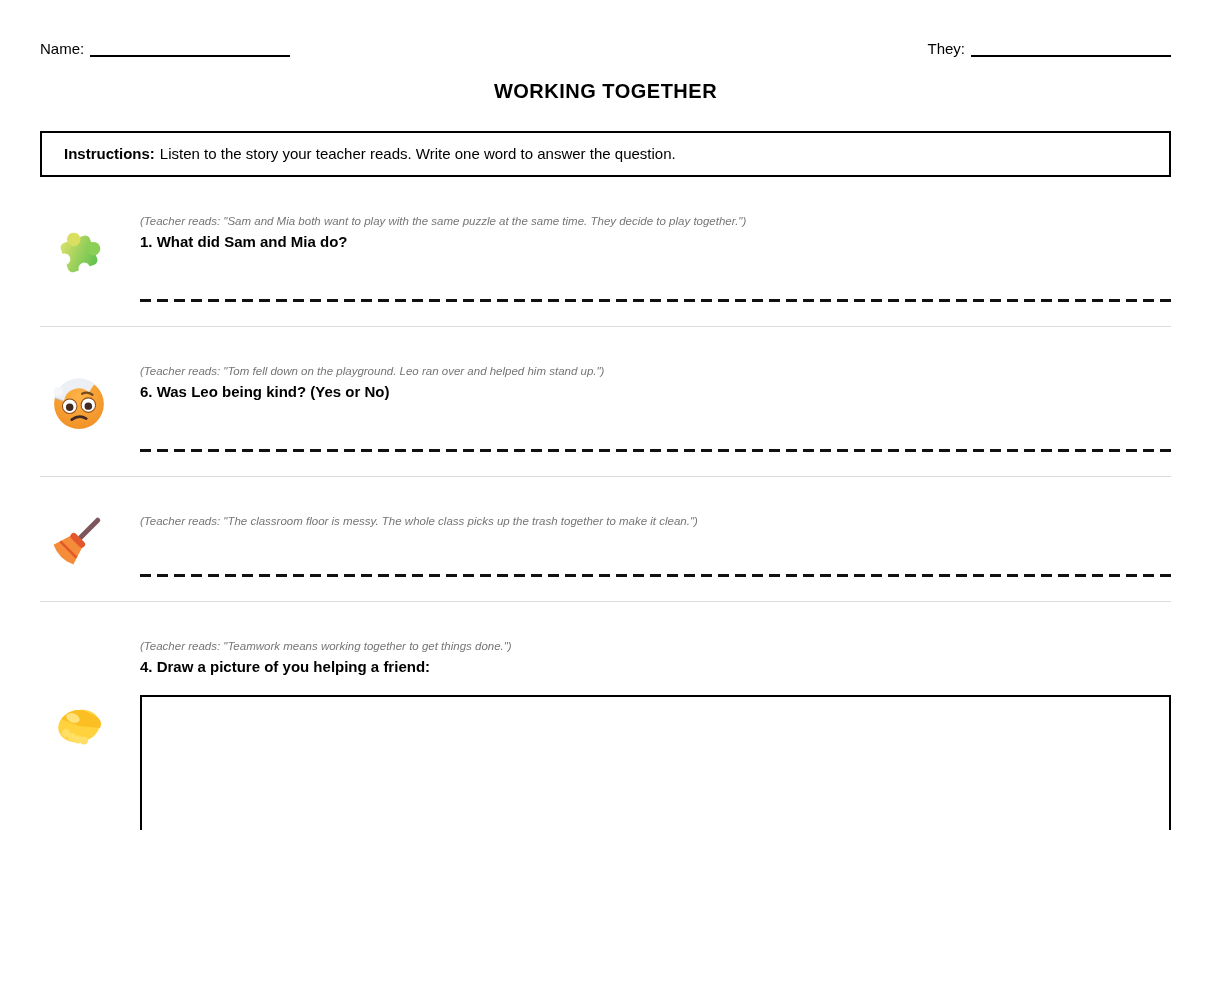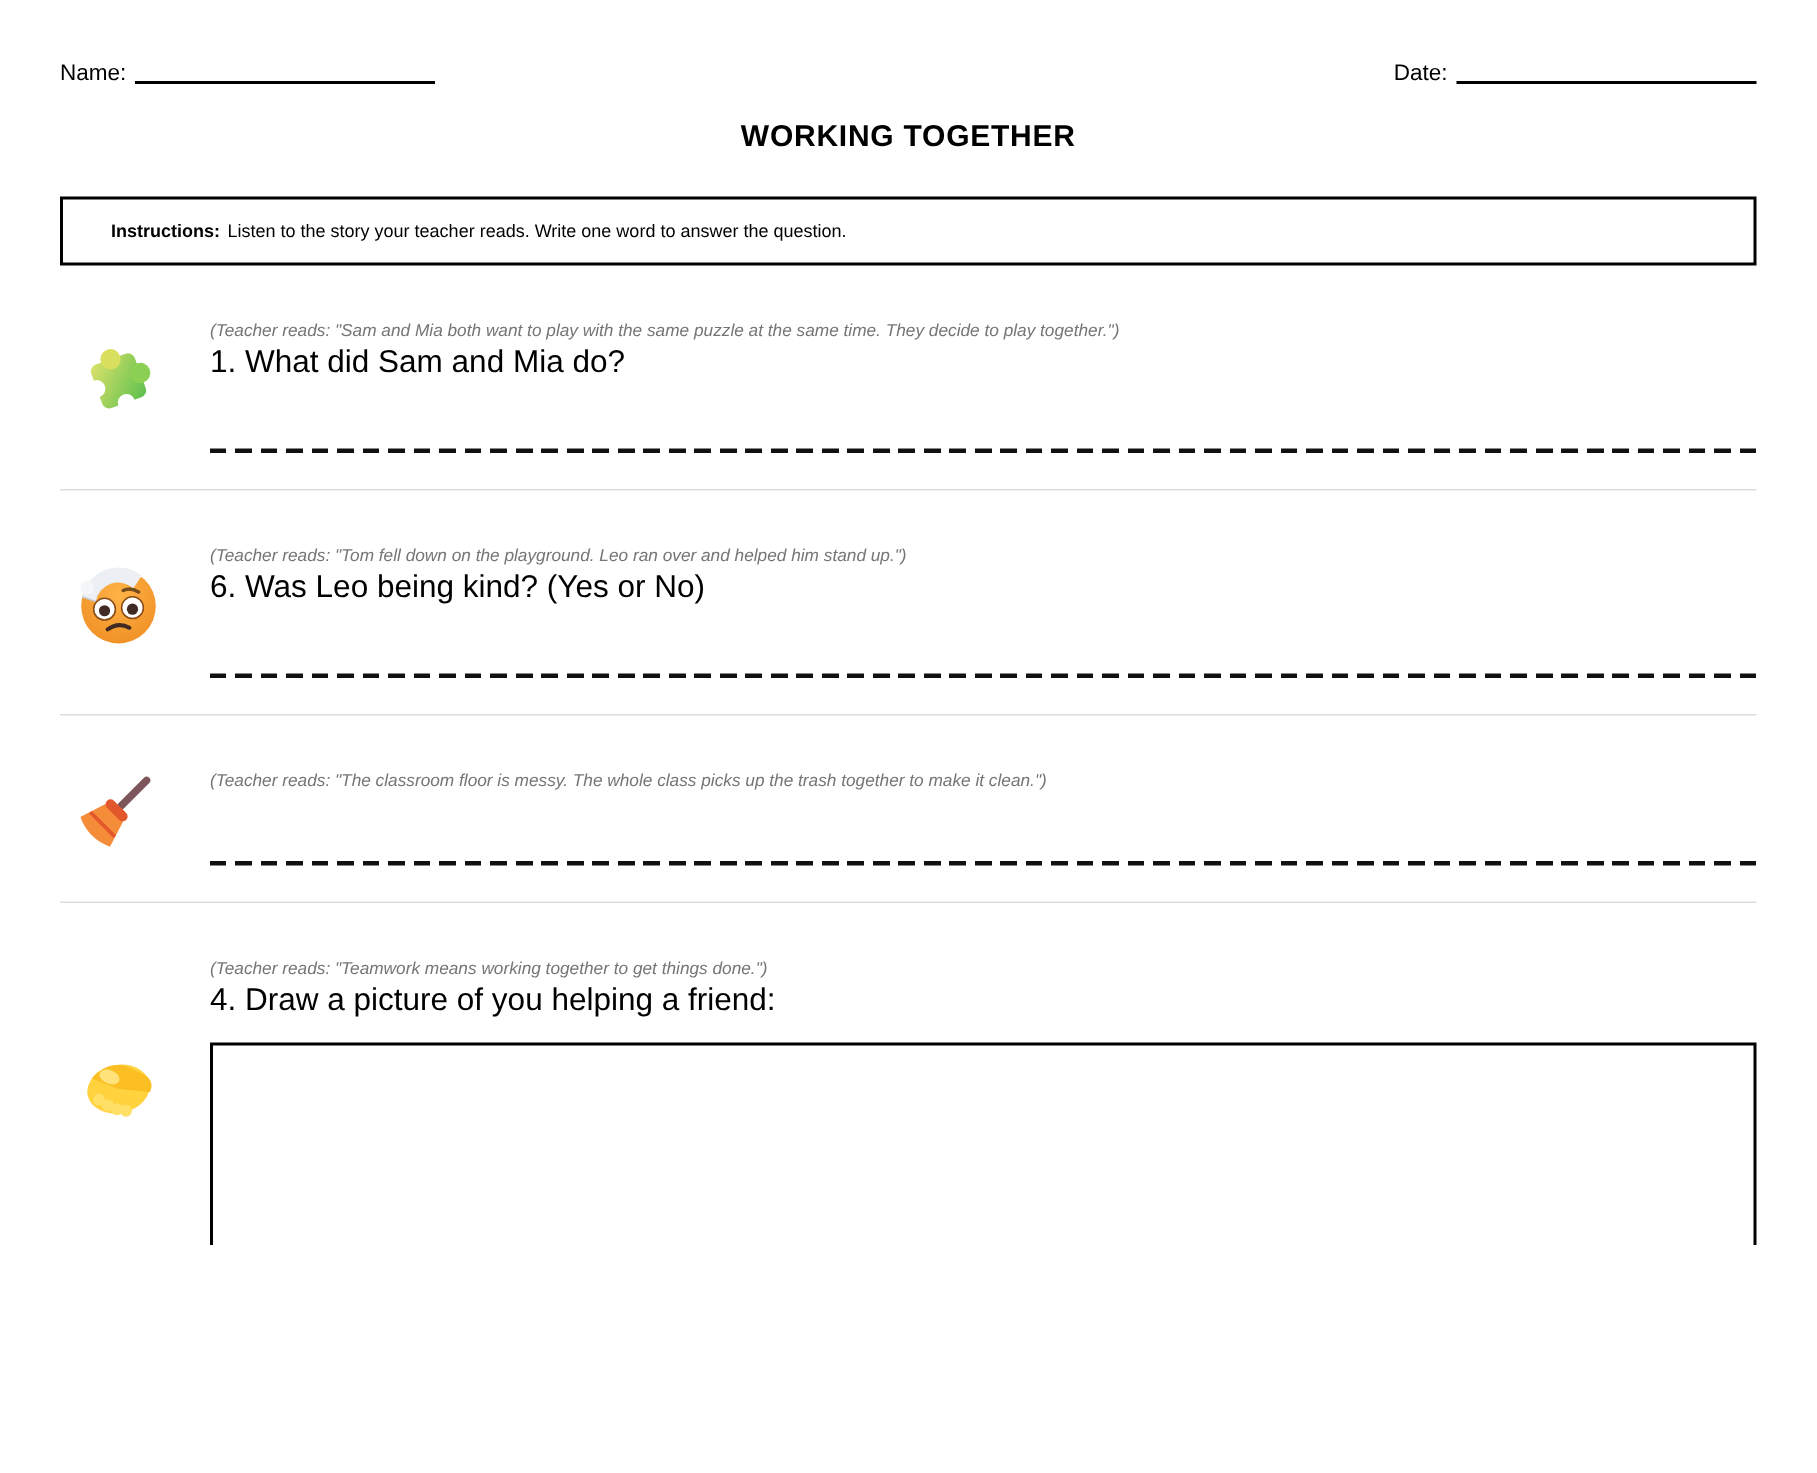--- a/index.html
+++ b/index.html
@@ -6,47 +6,47 @@
   html, body { background: #ffffff; }
   body { font-family: "Liberation Sans", sans-serif; color: #000; }
   .page { width: 1211px; height: 830px; background: #fff; position: relative; overflow: hidden; }
 
   .top-row { display: flex; justify-content: space-between; padding: 40px 40px 0 40px; font-size: 15px; }
   .field { white-space: nowrap; }
   .write-line { display: inline-block; width: 200px; height: 16px; border-bottom: 2px solid #000; vertical-align: -3px; margin-left: 6px; }
 
   .title { text-align: center; font-size: 20px; font-weight: bold; letter-spacing: 0.5px; margin-top: 22px; line-height: 24px; }
 
-  .instructions { margin: 28px 40px 0 40px; border: 2px solid #000; padding: 12px 32px; font-size: 12px; line-height: 18px; }
+  .instructions { margin: 28px 40px 0 40px; border: 2px solid #000; padding: 12px 22px; font-size: 15px; line-height: 18px; }
   .instructions .ins-label { font-weight: bold; }
   .instructions .ins-text { margin-left: 5px; }
 
   .rows { margin: 0 40px; }
   .qrow { display: flex; border-bottom: 1px solid #dcdcdc; }
   .qrow:last-child { border-bottom: none; }
   .icon-cell { width: 100px; display: flex; align-items: center; justify-content: center; padding-right: 22px; flex: 0 0 auto; }
   .content-cell { flex: 1 1 auto; padding: 37px 0 24px 0; }
   .qrow:last-child .content-cell { padding-bottom: 0; }
   .teacher { color: #757575; font-style: italic; font-size: 11.5px; line-height: 14px; }
-  .qtext { font-weight: normal; font-size: 21px; line-height: 22px; margin-top: 3px; }
+  .qtext { font-weight: bold; font-size: 15px; line-height: 22px; margin-top: 3px; }
   .answer-line { height: 3px; margin-top: 46px;
     background: repeating-linear-gradient(to right, #111 0 11px, transparent 11px 17px); }
   .draw-box { margin-top: 17px; height: 148px; border: 2px solid #000; background: #fff; }
 </style>
 </head>
 <body>
 
 <div class="page">
 
   <div class="top-row">
     <div class="field">
       <span>Name:</span><span class="write-line"></span>
     </div>
     <div class="field">
-      <span>Date:</span><span class="write-line"></span>
+      <span>They:</span><span class="write-line"></span>
     </div>
   </div>
 
   <div class="title">WORKING TOGETHER</div>
 
   <div class="instructions">
     <span class="ins-label">Instructions:</span><span class="ins-text">Listen to the story your teacher reads. Write one word to answer the question.</span>
   </div>
 
   <div class="rows">

